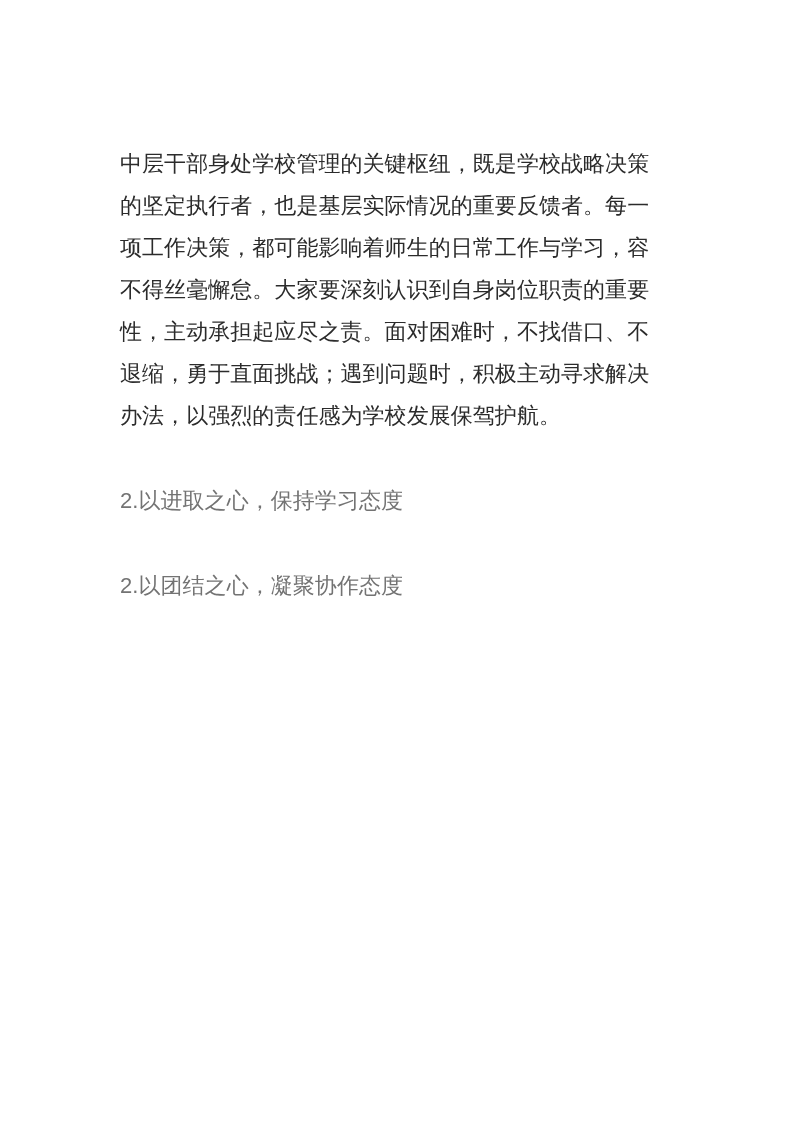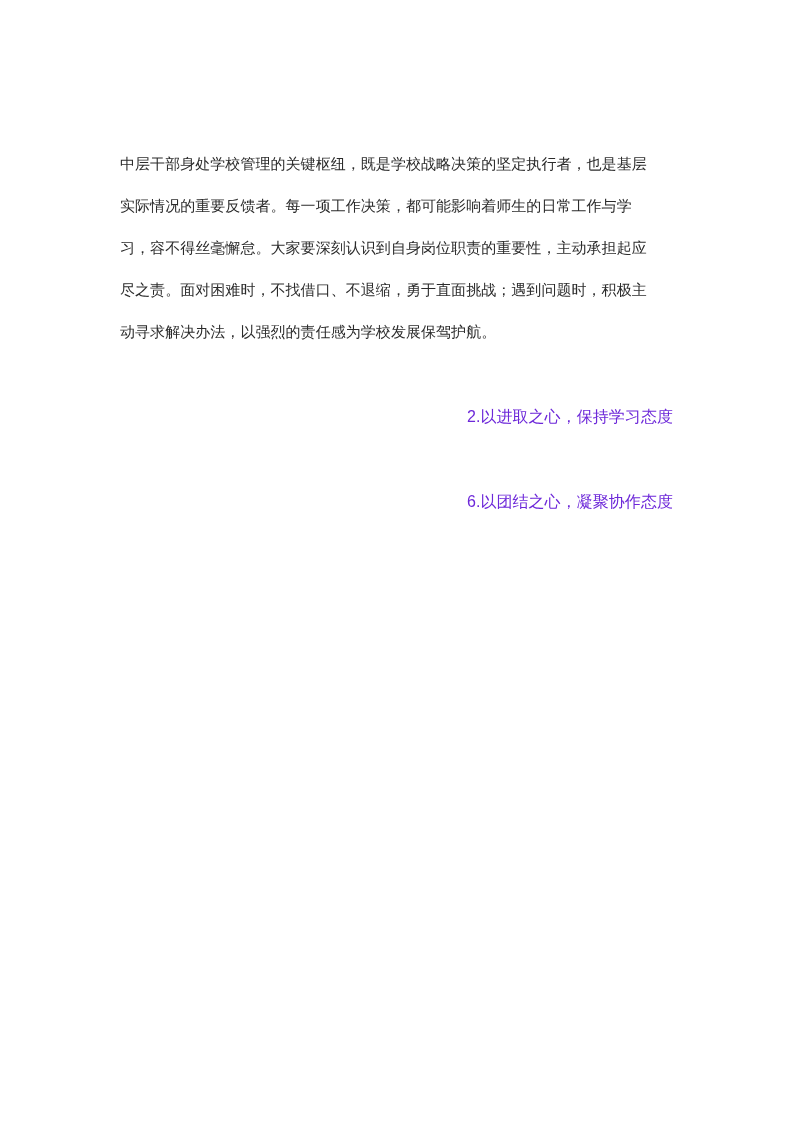--- a/index.html
+++ b/index.html
@@ -12,41 +12,41 @@
     background: #ffffff;
     overflow: hidden;
     font-family: "Liberation Sans", "DejaVu Sans", sans-serif;
   }
   .article {
     box-sizing: border-box;
     width: 793px;
     padding: 143px 120px 0 120px;
   }
   .para {
-    font-size: 15px;
+    font-size: 22px;
     line-height: 42px;
     letter-spacing: 0.05px;
     color: #2b2b2b;
     margin: 0 12px 36px 0;
     text-align: left;
     word-break: break-all;
   }
   .section-heading {
-    font-size: 16px;
+    font-size: 22px;
     line-height: 42px;
     letter-spacing: 0.05px;
-    color: #6d28d9;
+    color: #737373;
     font-weight: 400;
     margin: 43px 0 36px 0;
-    text-align: right;
+    text-align: left;
   }
 </style>
 </head>
 <body>
 
 <div class="article">
   <p class="para">中层干部身处学校管理的关键枢纽，既是学校战略决策的坚定执行者，也是基层实际情况的重要反馈者。每一项工作决策，都可能影响着师生的日常工作与学习，容不得丝毫懈怠。大家要深刻认识到自身岗位职责的重要性，主动承担起应尽之责。面对困难时，不找借口、不退缩，勇于直面挑战；遇到问题时，积极主动寻求解决办法，以强烈的责任感为学校发展保驾护航。</p>
 
   <div class="section-heading">2.以进取之心，保持学习态度</div>
 
 
-  <div class="section-heading">6.以团结之心，凝聚协作态度</div>
+  <div class="section-heading">2.以团结之心，凝聚协作态度</div>
 </div>
 
 </body></html>

